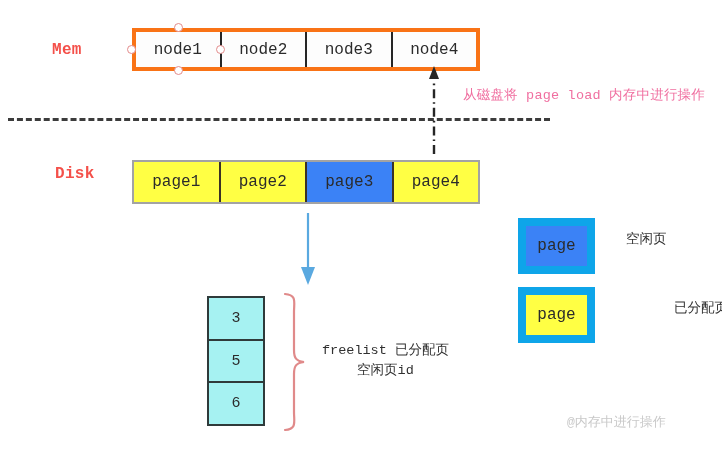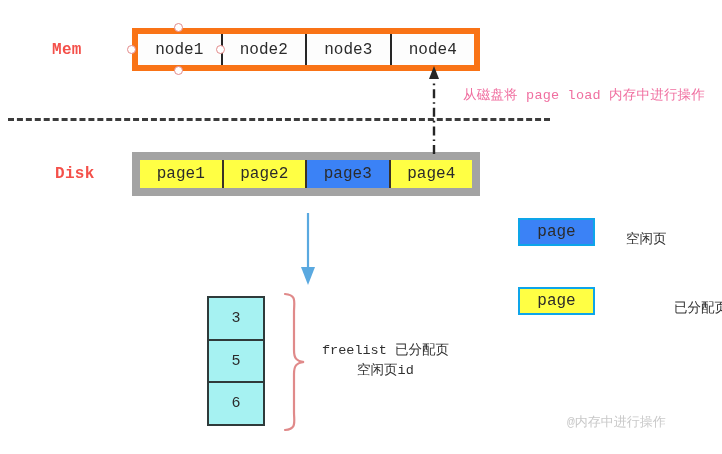--- a/index.html
+++ b/index.html
@@ -30,21 +30,21 @@
   #disk-label { left: 55px; top: 165px; }
 
   
   #mem-row {
     position: absolute;
     left: 132px;
     top: 28px;
     width: 348px;
     height: 43px;
     display: flex;
-    border: 6px solid #f97316;
+    border: 4px solid #f97316;
     box-sizing: border-box;
     background: #fdfdfd;
   }
   #mem-row .cell {
     flex: 1 1 0;
     display: flex;
     align-items: center;
     justify-content: center;
     font-size: 16px;
     color: #2b2b2b;
@@ -76,25 +76,25 @@
     top: 118px;
     width: 542px;
     height: 0;
     border-top: 3px dashed #3c3c3c;
   }
 
   
   #disk-row {
     position: absolute;
     left: 132px;
-    top: 152px;
+    top: 160px;
     width: 348px;
     height: 44px;
     display: flex;
-    border: 8px solid #a3a3a3;
+    border: 2px solid #a3a3a3;
     box-sizing: border-box;
   }
   #disk-row .cell {
     flex: 1 1 0;
     display: flex;
     align-items: center;
     justify-content: center;
     font-size: 16px;
     color: #2b2b2b;
     border-right: 2px solid #3a3226;
@@ -173,22 +173,22 @@
     color: #303030;
     line-height: 20px;
     text-align: center;
     white-space: nowrap;
   }
 
   
   .legend-swatch {
     position: absolute;
     width: 77px;
-    height: 28px;
-    border: 2px solid #0ea5e9;
+    height: 56px;
+    border: 8px solid #0ea5e9;
     box-sizing: border-box;
     display: flex;
     align-items: center;
     justify-content: center;
     font-size: 16px;
     color: #2b2b2b;
   }
   #legend-free-swatch  { left: 518px; top: 218px; }
   #legend-alloc-swatch { left: 518px; top: 287px; }
   .legend-text {

